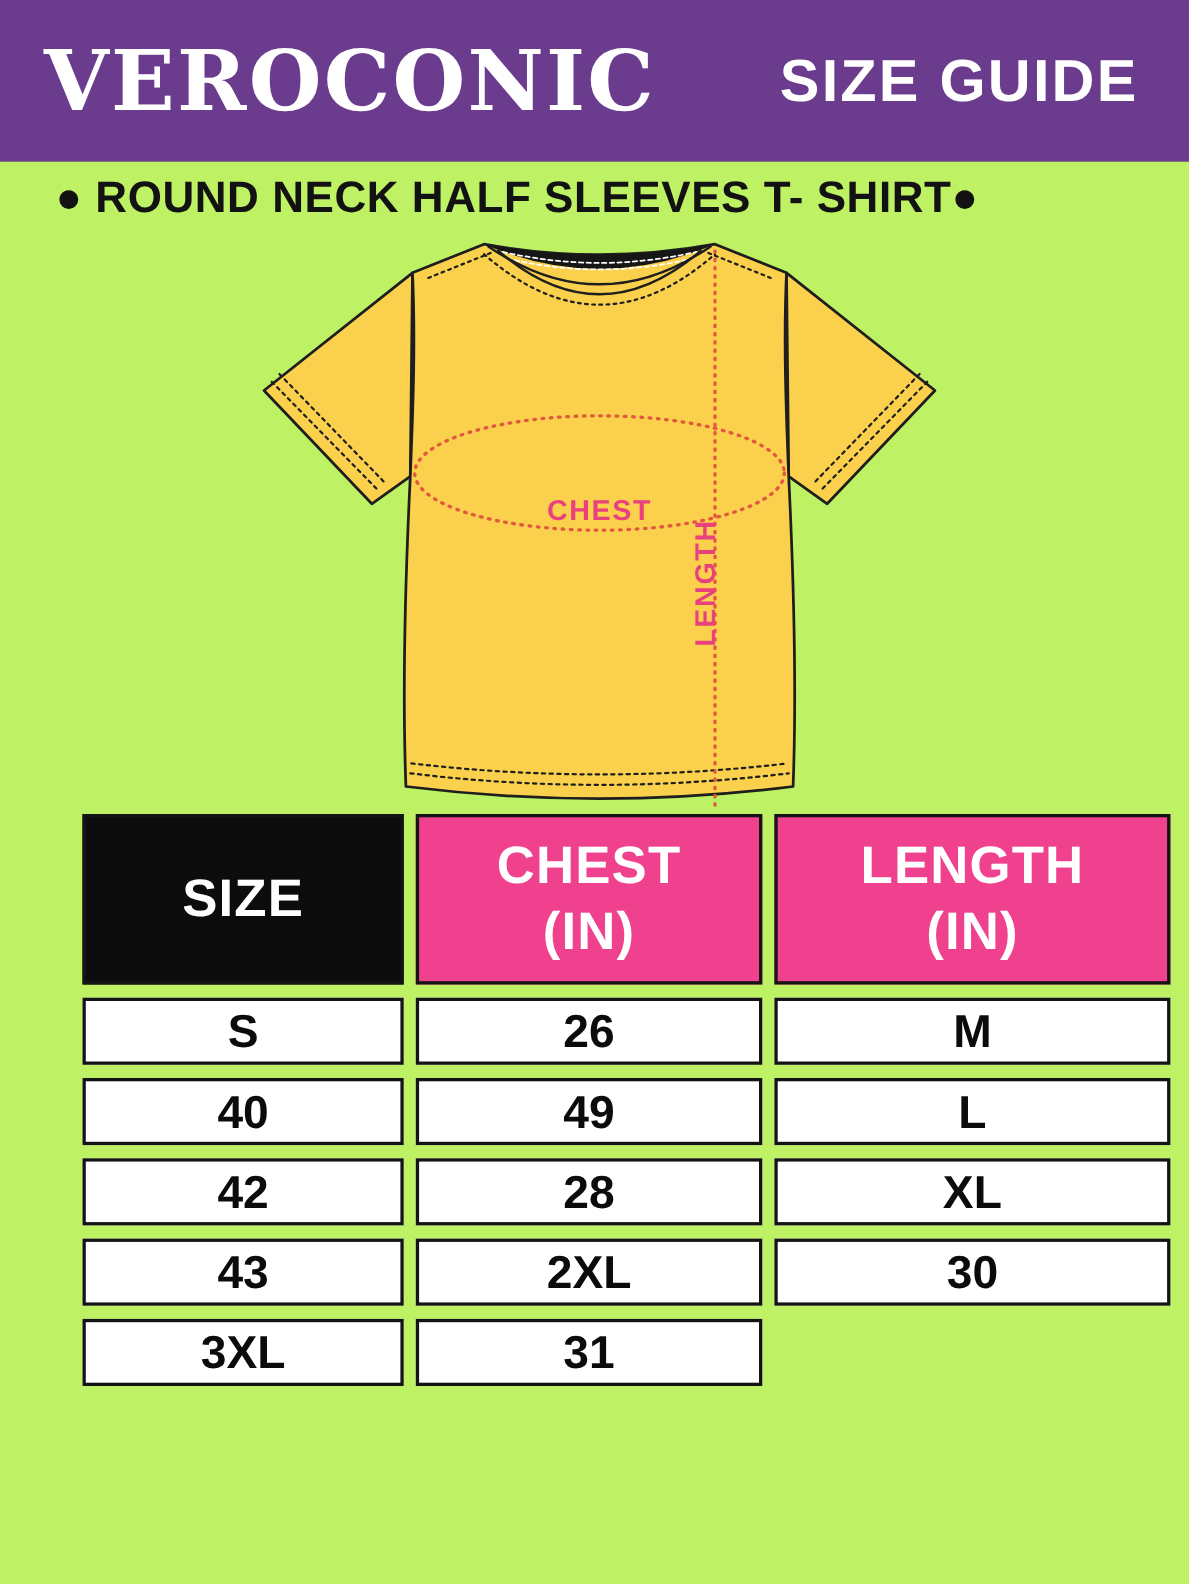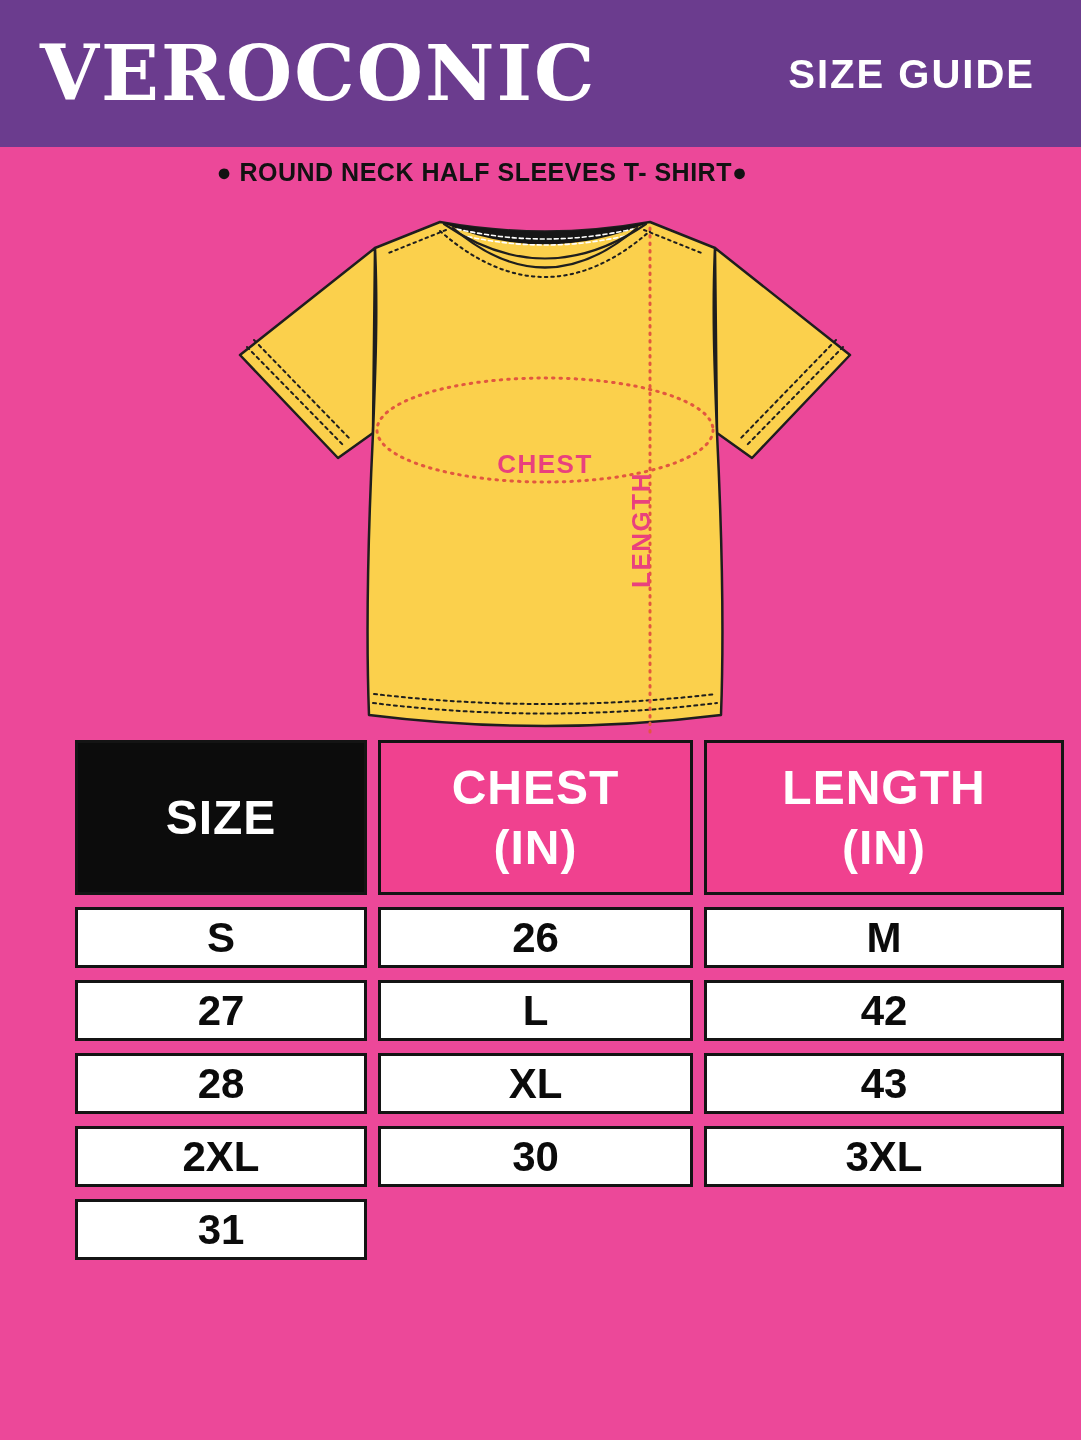--- a/index.html
+++ b/index.html
@@ -1,42 +1,42 @@
 <!DOCTYPE html>
 <html><head>
 <meta charset="utf-8">
 <style>
   html,body { margin:0; padding:0; }
   .page {
     position:relative; width:1081px; height:1440px;
-    background:#ec4899; overflow:hidden;
+    background:#bef264; overflow:hidden;
     font-family:"Liberation Sans", sans-serif;
   }
 
   
   .top-bar {
     position:absolute; top:0; left:0; width:1081px; height:147px;
     background:#6B3C8E; box-sizing:border-box;
     display:flex; align-items:center; justify-content:space-between;
     padding:0 46px 0 40px;
   }
   .brand {
     font-family:"DejaVu Serif", serif;
     font-weight:900; font-size:76px; color:#FFFFFF; letter-spacing:2px;
     line-height:1;
   }
   .guide-title {
-    font-weight:900; font-size:40px; color:#FFFFFF; letter-spacing:2px;
+    font-weight:900; font-size:54px; color:#FFFFFF; letter-spacing:2px;
     line-height:1;
   }
 
   
   .subtitle {
-    position:absolute; top:158px; left:16px; width:932px;
-    text-align:center; font-size:25px; font-weight:900; color:#121212;
+    position:absolute; top:158px; left:4px; width:932px;
+    text-align:center; font-size:40px; font-weight:900; color:#121212;
     letter-spacing:0.5px;
   }
 
   
   .shirt-svg { position:absolute; left:195px; top:205px; }
   .pink-label {
     font-family:"Liberation Sans", sans-serif;
     font-weight:bold; font-size:26px; letter-spacing:1.5px;
   }
 
@@ -127,21 +127,22 @@
     </div>
     <div class="th th-pink">
       <div>LENGTH</div>
       <div>(IN)</div>
     </div>
 
     <div class="td">S</div>
     <div class="td">26</div>
 
     <div class="td">M</div>
-    <div class="td">27</div>
+    <div class="td">40</div>
+    <div class="td">49</div>
 
     <div class="td">L</div>
     <div class="td">42</div>
     <div class="td">28</div>
 
     <div class="td">XL</div>
     <div class="td">43</div>
 
     <div class="td">2XL</div>
     <div class="td">30</div>

